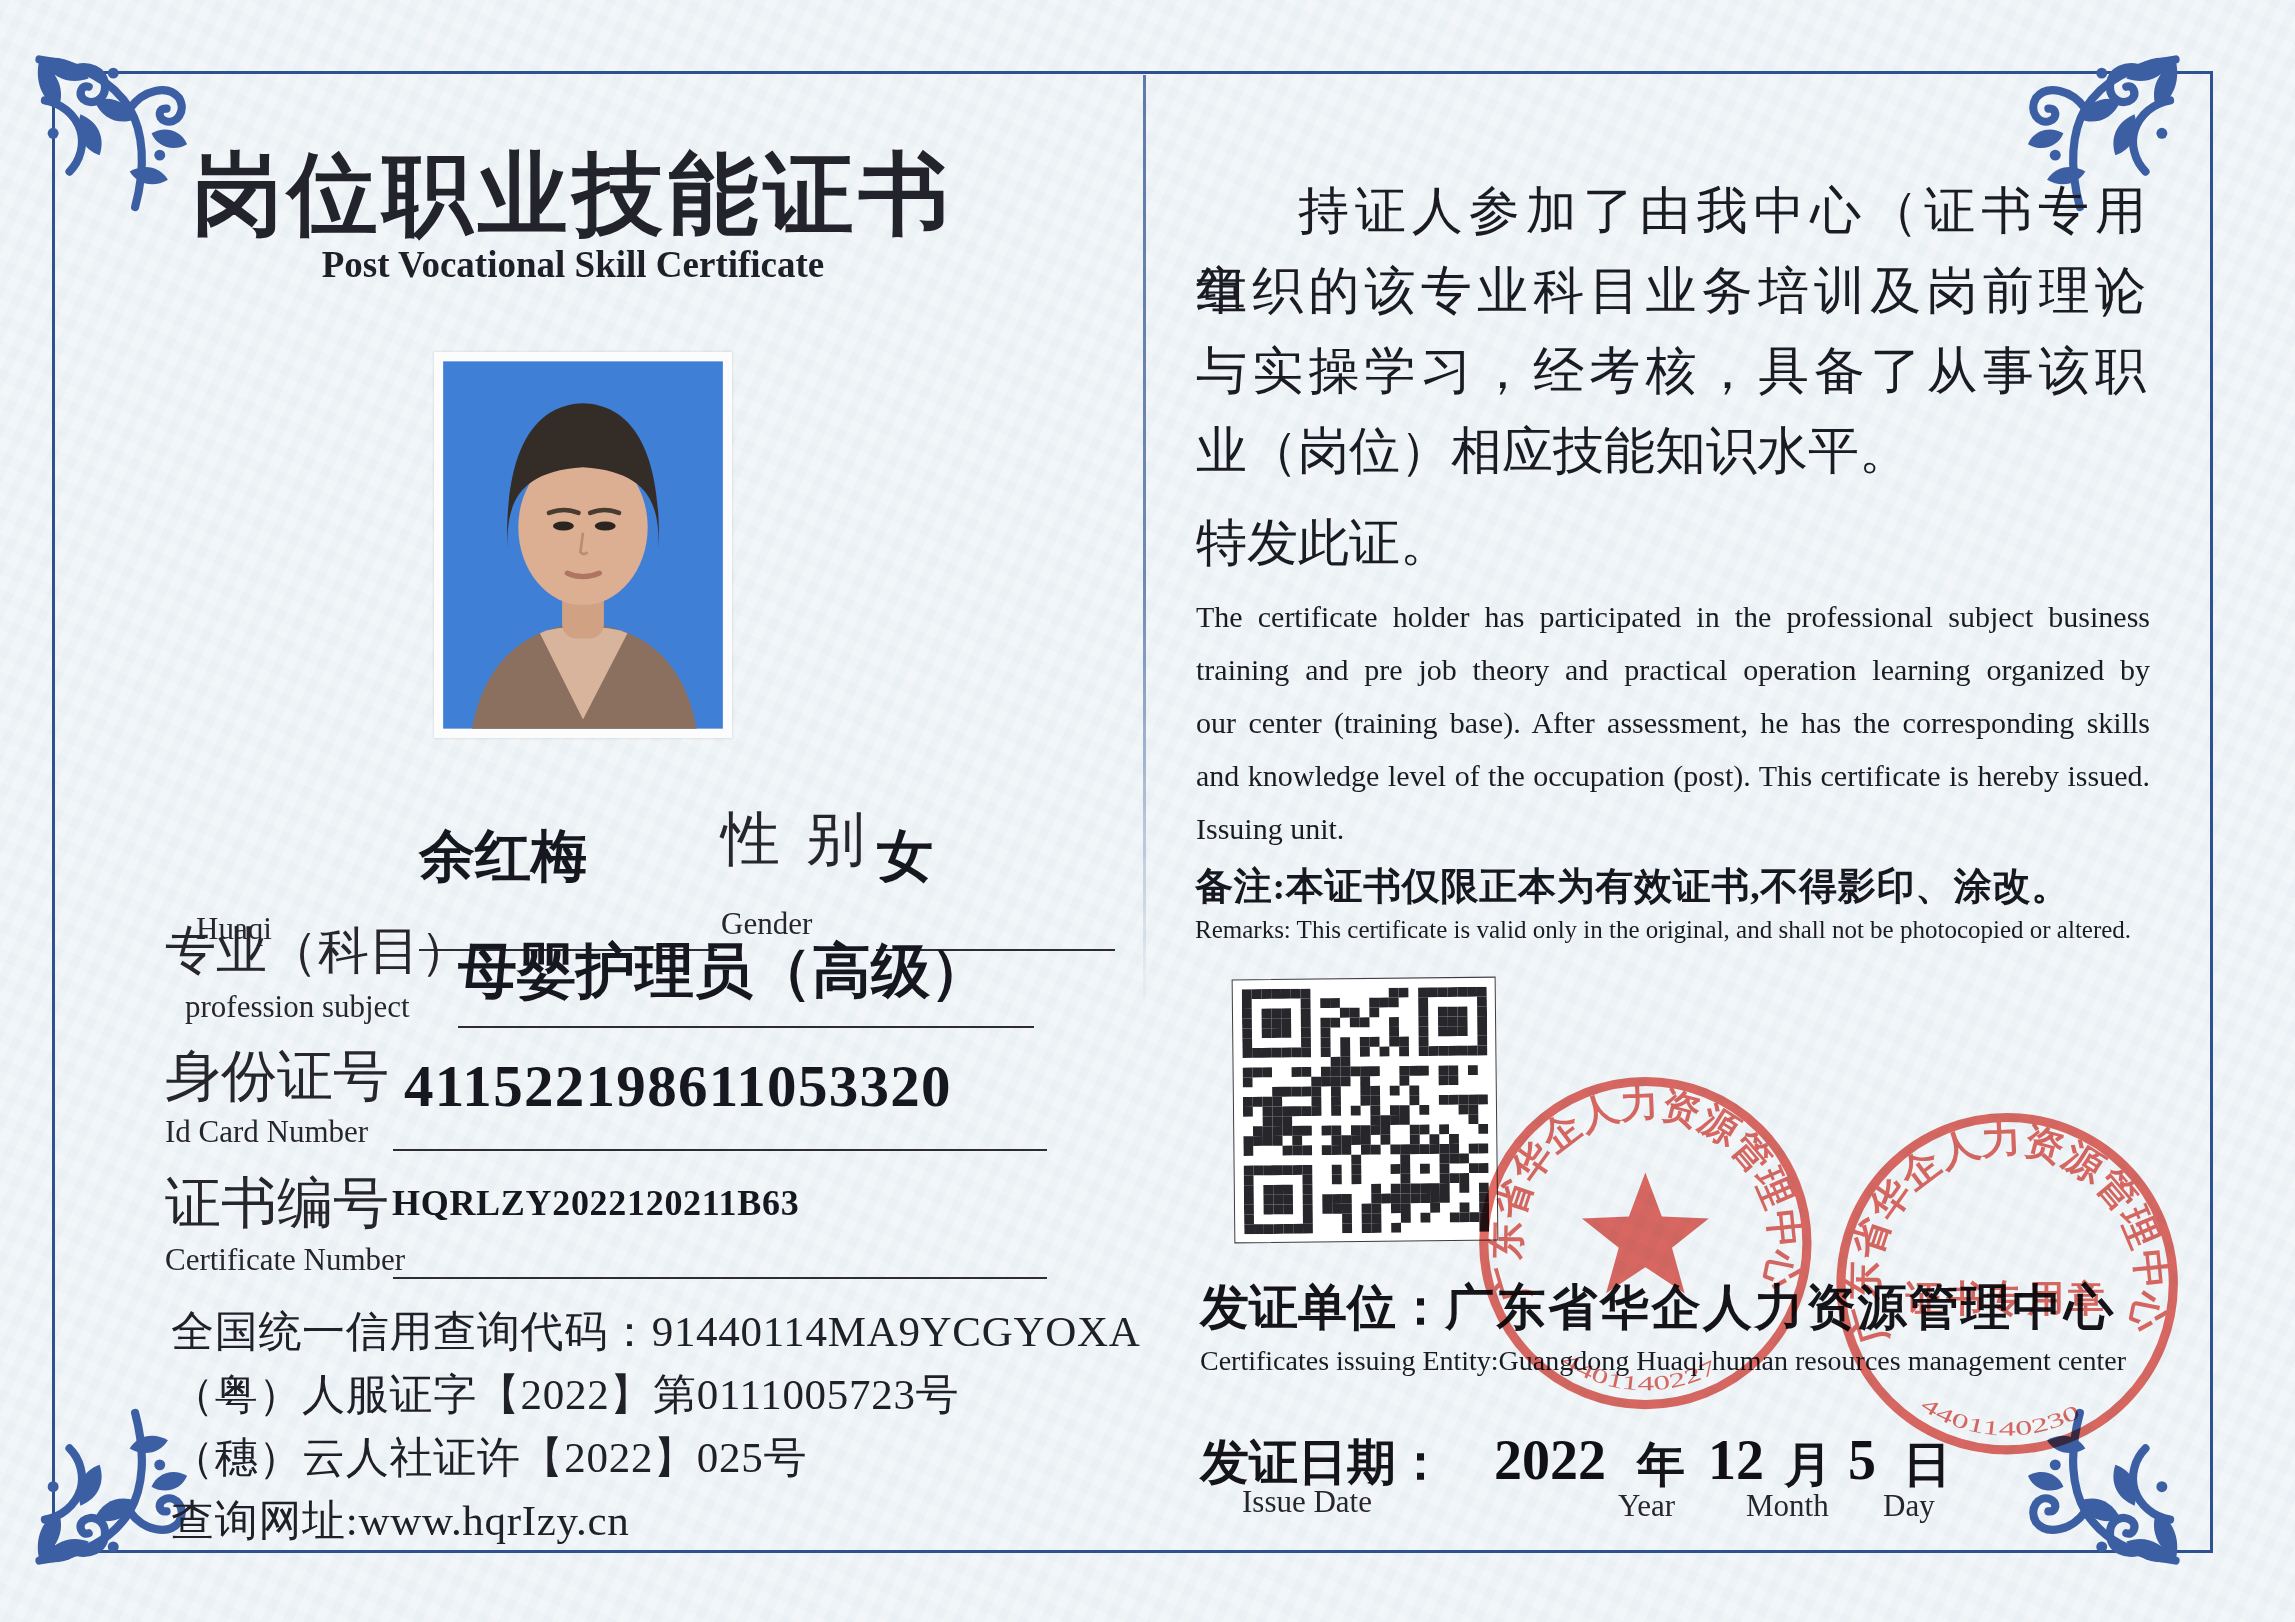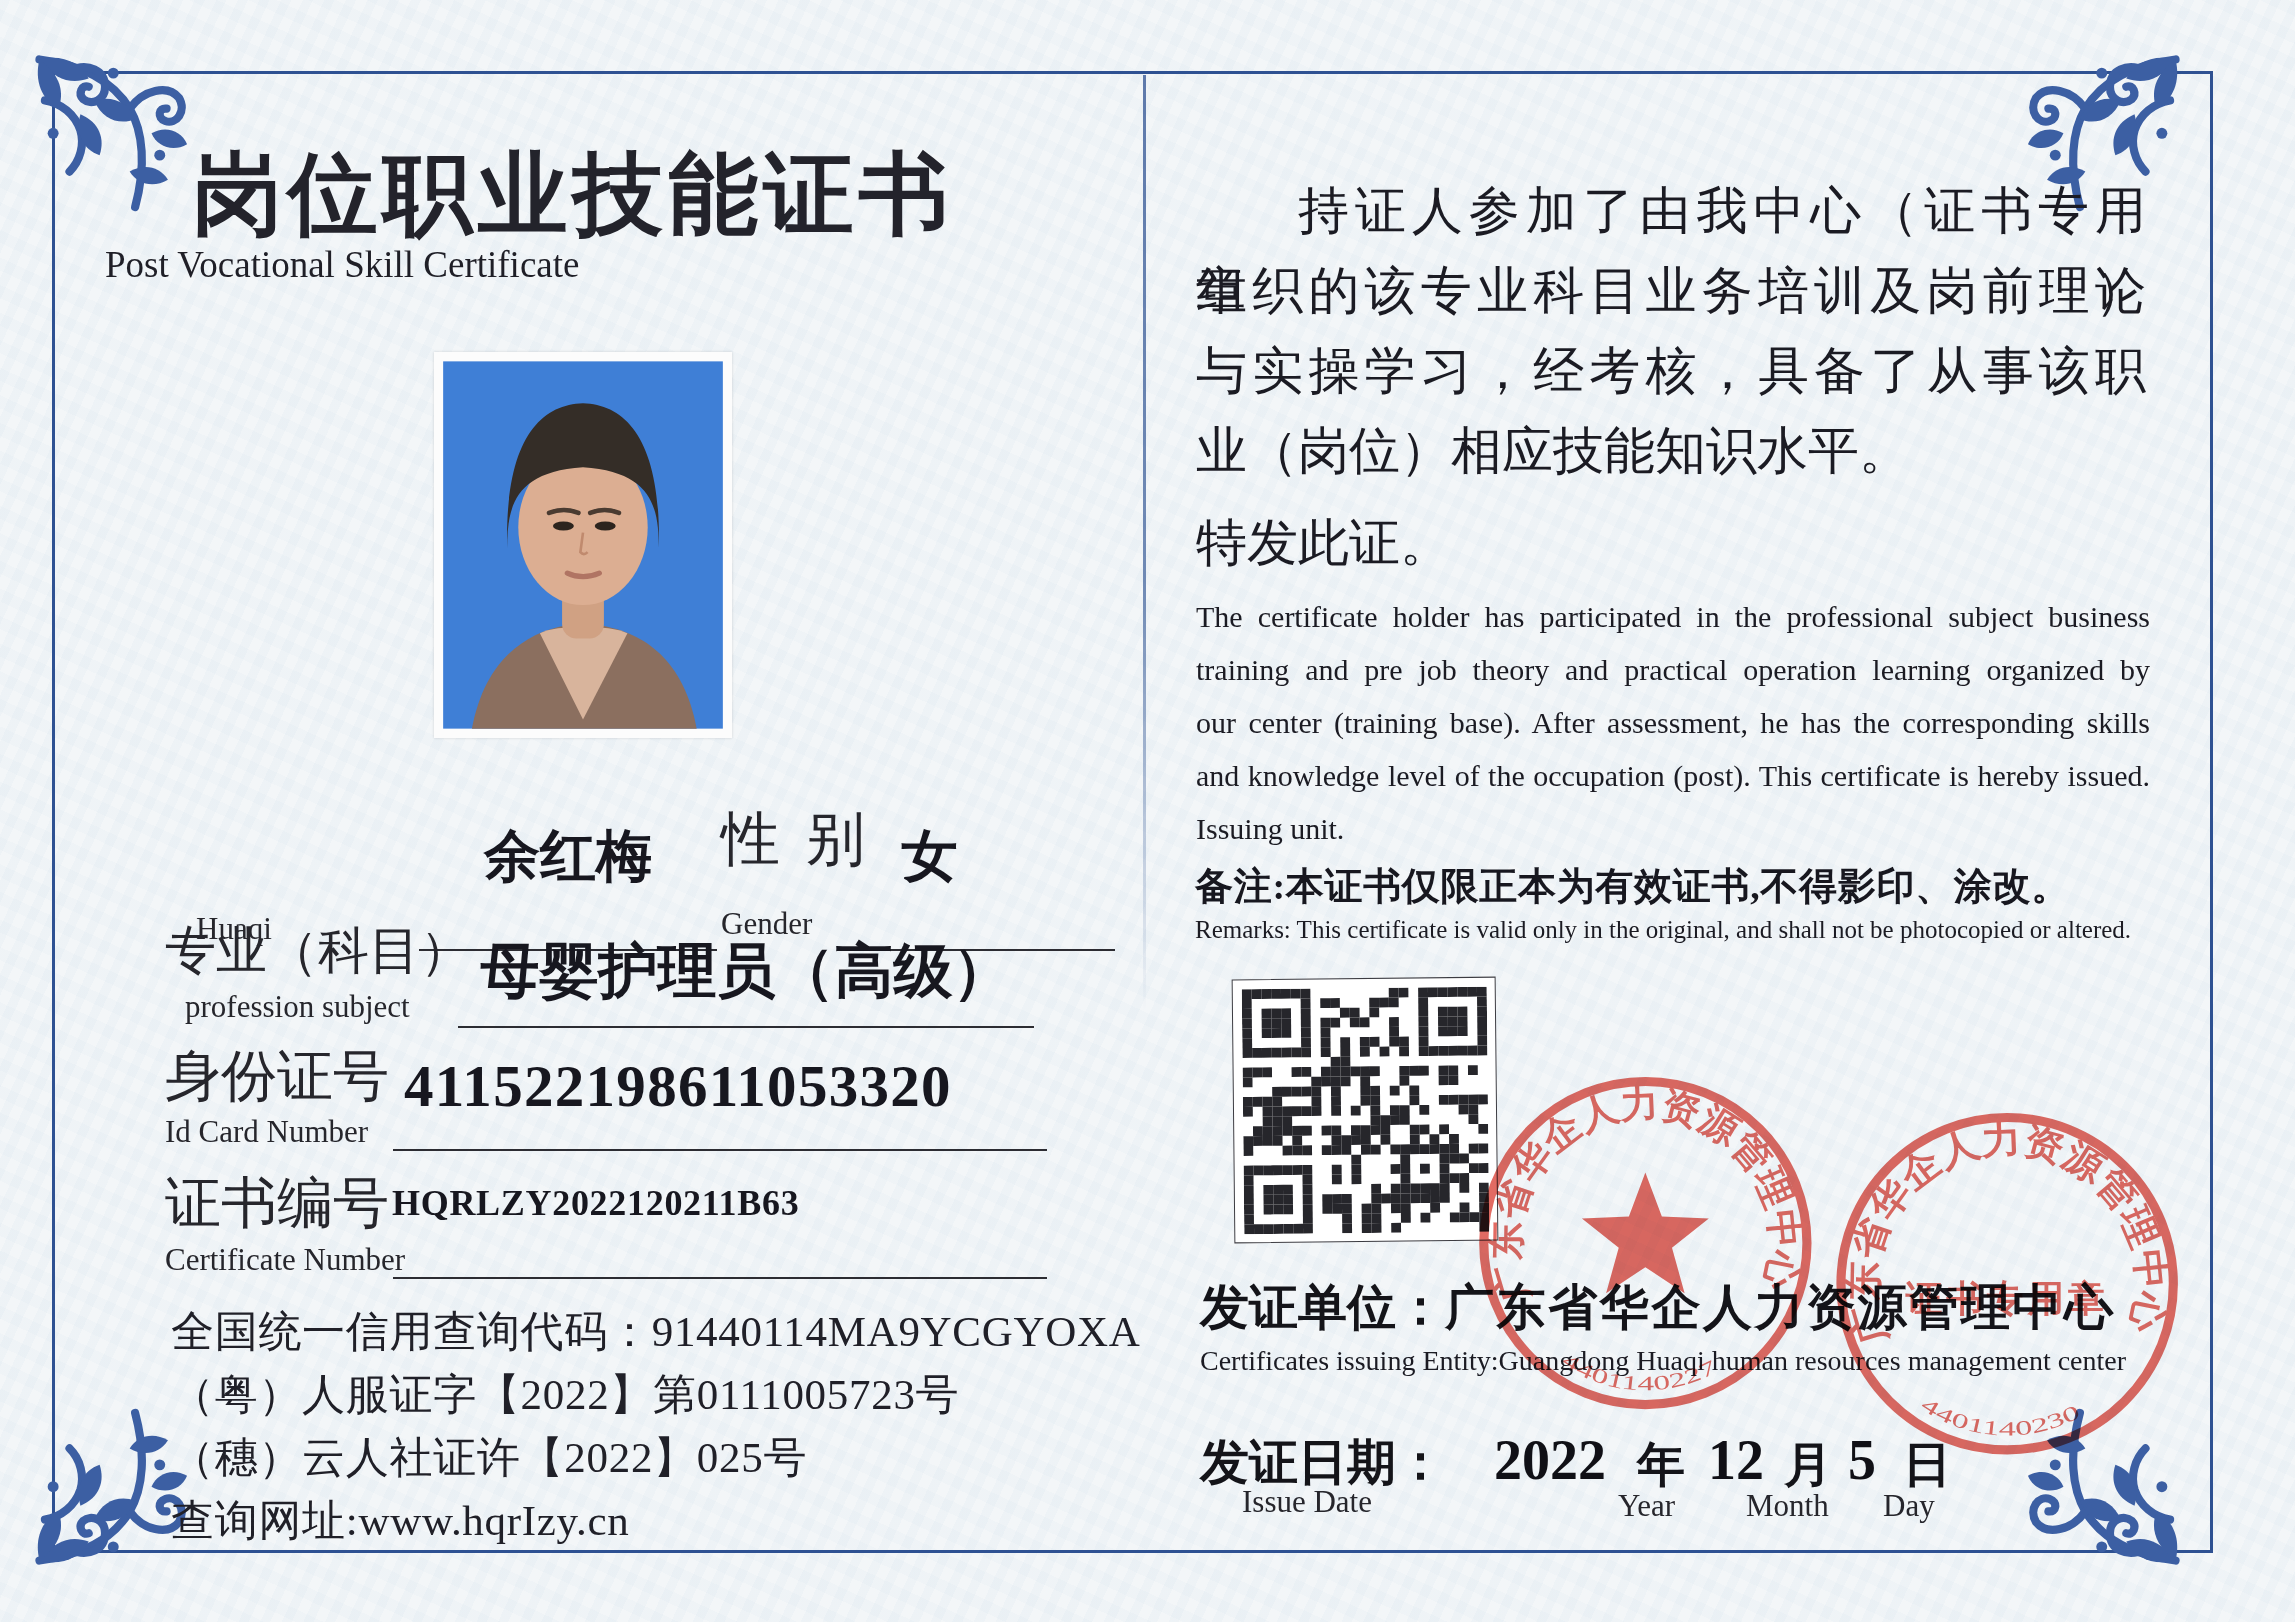--- a/index.html
+++ b/index.html
@@ -15,26 +15,26 @@
   #fold{position:absolute;left:1143px;top:75px;width:2.6px;height:936px;
     background:linear-gradient(#2e5192 0%, #46679f 55%, rgba(70,103,159,0) 100%);opacity:.75;}
   .orn{position:absolute;width:164px;height:164px;}
   #orn-tl{left:34px;top:54px;}
   #orn-tr{left:2017px;top:54px;transform:scaleX(-1);}
   #orn-bl{left:34px;top:1402px;transform:scaleY(-1);}
   #orn-br{left:2017px;top:1402px;transform:scale(-1,-1);}
   
   .title-cn{left:105px;top:134px;width:936px;text-align:center;font-size:90px;font-weight:700;
     letter-spacing:5.2px;color:#23232b;}
-  .title-en{left:105px;top:243px;width:936px;text-align:left;font-size:37px;color:#1f1f27;}
+  .title-en{left:105px;top:243px;width:936px;text-align:center;font-size:37px;color:#1f1f27;font-weight:bold;}
   #photo{left:434px;top:352px;width:298px;height:386px;background:#fcfcfc;box-shadow:0 0 2.6px rgba(0,0,0,.15);}
   .zh-label{display:inline-block;font-size:59px;font-weight:500;color:#26262c;
     text-align:justify;text-align-last:justify;}
   .en-label{font-size:31px;color:#26262c;}
-  .f-val{font-weight:600;color:#17171f;text-align:center;}
+  .f-val{font-weight:600;color:#17171f;}
   .ul{height:2px;background:#2c2c32;}
   .registry{font-size:43px;font-weight:500;color:#202028;letter-spacing:0.7px;}
   
   .bodycn{left:1196px;width:950px;font-size:51px;font-weight:500;color:#1b1b23;line-height:80px;
     text-align:justify;text-align-last:justify;}
   .bodycn.last{text-align-last:left;}
   .bodycn.indent{text-indent:102px;}
   .bodyen{left:1196px;width:954px;font-size:30px;color:#1b1b23;line-height:53px;
     text-align:justify;text-align-last:justify;}
   .bodyen.last{text-align-last:left;}

